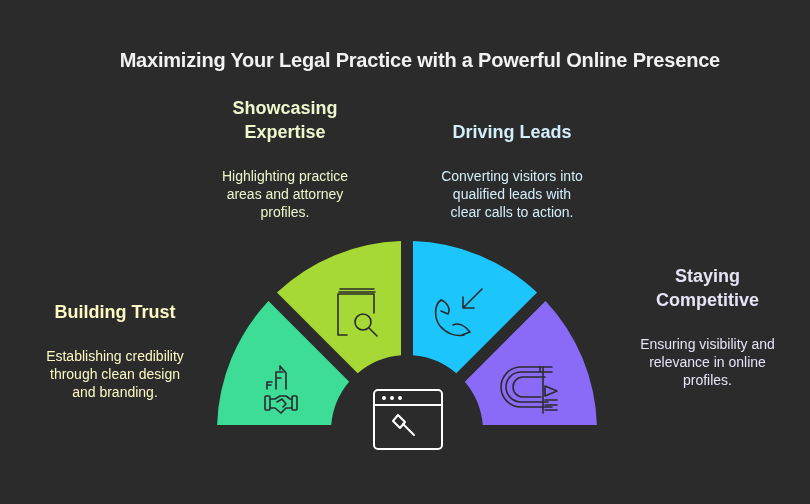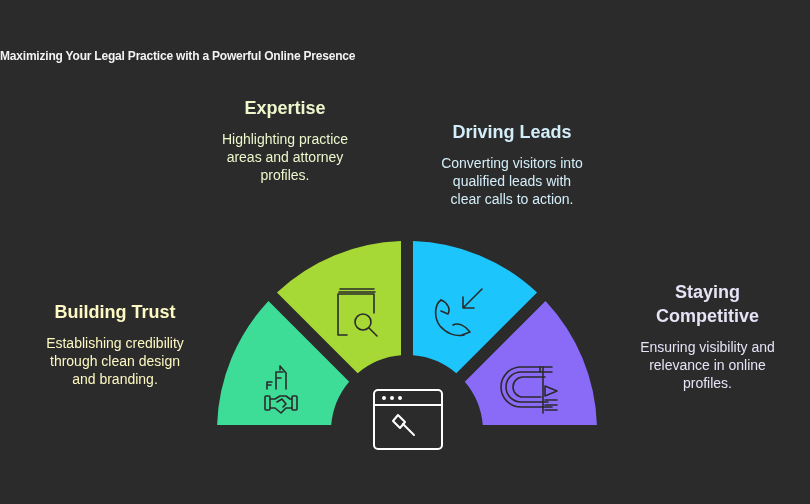--- a/index.html
+++ b/index.html
@@ -1,52 +1,53 @@
 <!DOCTYPE html>
 <html><head>
 <meta charset="utf-8">
 <style>
   html, body { margin:0; padding:0; }
   body {
     width:810px; height:504px; background:#2b2b2b; overflow:hidden;
     position:relative; font-family:"Liberation Sans", "DejaVu Sans", sans-serif;
   }
   .title {
-    position:absolute; left:0; width:720px; top:49px; text-align:left;
-    color:#f2f2f2; font-weight:bold; font-size:12px; letter-spacing:-0.2px;
+    position:absolute; left:0; width:720px; top:49px; text-align:right;
+    color:#f2f2f2; font-weight:bold; font-size:20px; letter-spacing:-0.2px;
   }
   .block { position:absolute; text-align:center; }
   .block .head { font-weight:bold; font-size:18px; line-height:24px; }
-  .block .desc { font-size:14px; line-height:18px; margin-top:10px; }
+  .block .desc { font-size:14px; line-height:18px; margin-top:23px; }
   #b-trust { left:20px; width:190px; top:300px; }
   #b-trust .head, #b-trust .desc { color:#fef9c3; }
   #b-expertise { left:200px; width:170px; top:96px; }
   #b-expertise .head, #b-expertise .desc { color:#ecf7cc; }
   #b-leads { left:412px; width:200px; top:120px; }
   #b-leads .head, #b-leads .desc { color:#d3eef9; }
-  #b-comp { left:620px; width:175px; top:280px; }
+  #b-comp { left:620px; width:175px; top:264px; }
   #b-comp .head, #b-comp .desc { color:#e6e3f7; }
   svg.fan { position:absolute; left:0; top:0; }
 </style>
 </head>
 <body>
 
 <div class="title">Maximizing Your Legal Practice with a Powerful Online Presence</div>
 
 <div class="block" id="b-trust">
   <div class="head">Building Trust</div>
   <div class="desc">
     <div>Establishing credibility</div>
     <div>through clean design</div>
     <div>and branding.</div>
   </div>
 </div>
 
 <div class="block" id="b-expertise">
   <div class="head">
+    <div>Showcasing</div>
     <div>Expertise</div>
   </div>
   <div class="desc">
     <div>Highlighting practice</div>
     <div>areas and attorney</div>
     <div>profiles.</div>
   </div>
 </div>
 
 <div class="block" id="b-leads">

